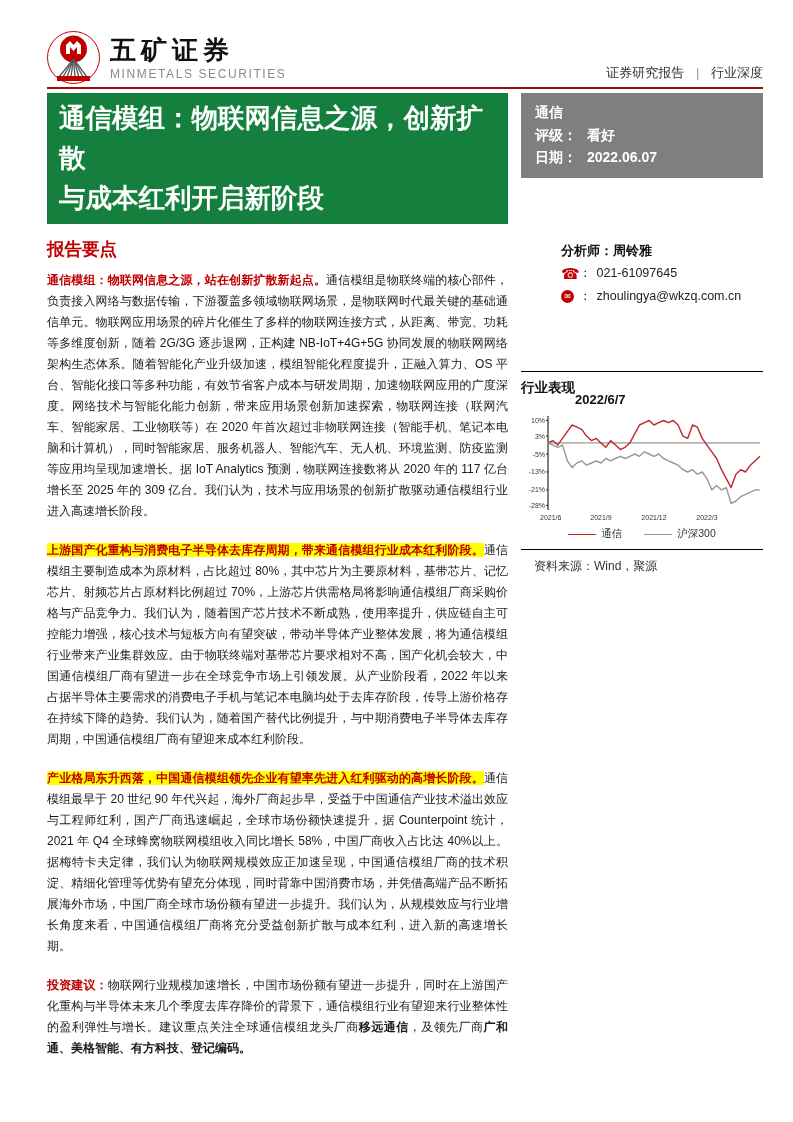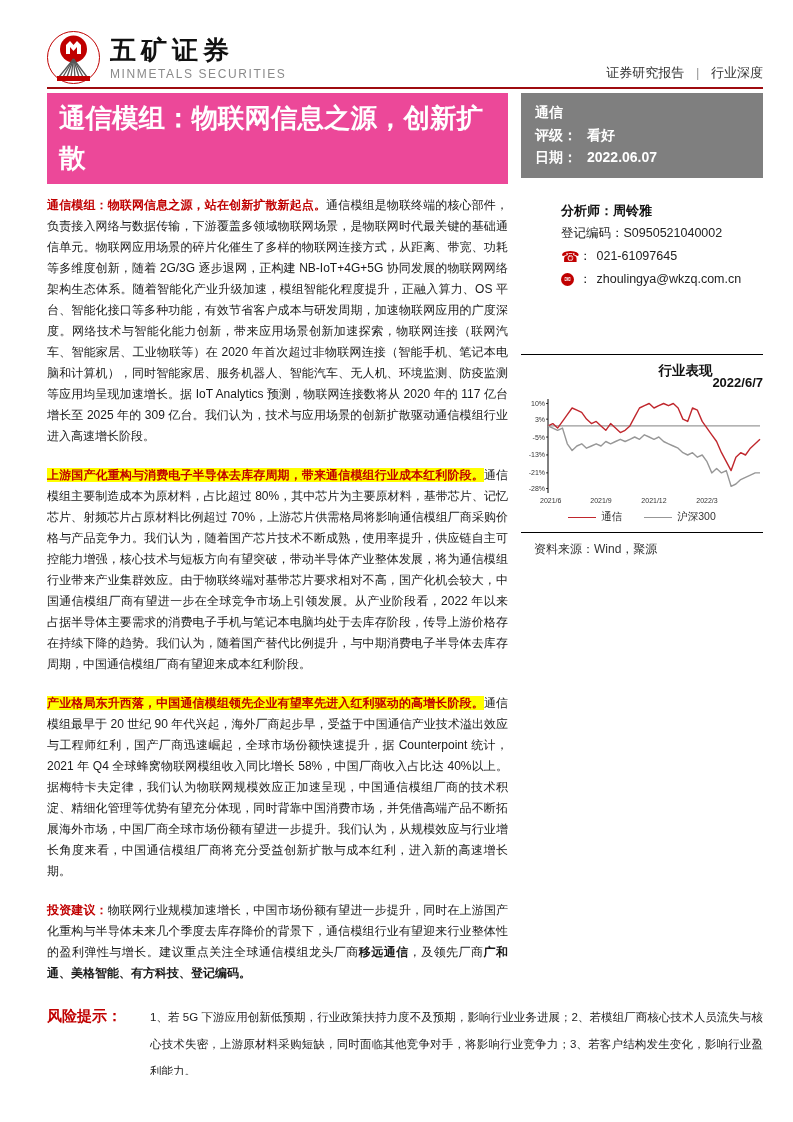--- a/index.html
+++ b/index.html
@@ -13,21 +13,21 @@
   .brand { display:flex; align-items:center; gap:10px; }
   .brand svg { display:block; }
   .brand-text .cn { font-size:26px; font-weight:bold; color:#111; letter-spacing:5px; line-height:30px; }
   .brand-text .en { font-size:12px; color:#8a8a8a; letter-spacing:1.6px; margin-top:2px; }
   .report-type { font-size:13px; color:#333; padding-bottom:2px; }
   .report-type .sep { color:#999; margin:0 8px; }
   .header-rule { border:none; border-top:2px solid #9e0b0f; margin-top:3px; }
 
   
   .title-row { display:flex; gap:13px; margin-top:4px; align-items:flex-start; }
-  .red-banner { width:461px; min-height:89px; background:#ec4899; color:#fff;
+  .red-banner { width:461px; min-height:89px; background:#15803d; color:#fff;
                 font-size:26.5px; font-weight:bold; line-height:40px; padding:5px 12px 6px 12px; }
   .rating-box { width:242px; background:#7f7f7f; color:#fff; padding:8px 14px 9px 14px;
                 font-size:14px; font-weight:bold; }
   .rating-box .row { display:flex; line-height:22.5px; }
   .rating-box .lbl { width:52px; }
 
   
   .main { display:flex; gap:13px; margin-top:11px; }
   .left-col { width:461px; }
   .right-col { width:242px; font-size:12px; }
@@ -43,21 +43,21 @@
   .analyst { margin-top:4px;margin-left:40px; }
   .analyst .line { display:flex; align-items:center; line-height:23px; font-size:12.5px; color:#222; }
   .analyst .name-line { font-weight:bold; font-size:13px; color:#111; }
   .icon-phone { color:#c00000; font-size:15px; width:18px; display:inline-block; }
   .icon-mail { display:inline-flex; align-items:center; justify-content:center; width:13px; height:13px;
                border-radius:50%; background:#c00000; color:#fff; font-size:8px; margin-right:5px; }
   .colon { margin-right:5px; }
 
   
   .perf-divider { border:none; border-top:1.5px solid #000; margin-top:63px; }
-  .perf-head { display:flex; justify-content:flex-end; margin-top:7px; font-weight:bold; }
+  .perf-head { display:flex; justify-content:flex-start; margin-top:7px; font-weight:bold; }
   .perf-head .t { font-size:13.5px; color:#111; }
   .perf-head .d { font-size:13px; color:#111;margin-top:13px; }
   #perf-chart { display:block; margin-top:4px; }
   .legend { display:flex; justify-content:center; gap:22px; margin-top:4px; }
   .legend .item { display:flex; align-items:center; gap:5px; font-size:10.5px; color:#333; }
   .legend .swatch { width:28px; height:0; border-top:1.8px solid; }
   .src-divider { border:none; border-top:1.5px solid #000; margin-top:8px; }
   .source { font-size:12px; color:#333; margin-top:8px;margin-left:13px; }
 
   
@@ -112,54 +112,52 @@
       <span>证券研究报告</span>
       <span class="sep">|</span>
       <span>行业深度</span>
     </div>
   </div>
   <hr class="header-rule">
 
   <div class="title-row">
     <div class="red-banner">
       <div>通信模组：物联网信息之源，创新扩散</div>
+      <div>与成本红利开启新阶段</div>
     </div>
     <div class="rating-box">
       <div class="row">通信</div>
       <div class="row">
         <span class="lbl">评级：</span>
         <span>看好</span>
       </div>
       <div class="row">
         <span class="lbl">日期：</span>
         <span>2022.06.07</span>
       </div>
     </div>
   </div>
 
   <div class="main">
 
     <div class="left-col">
+      <div class="kp-heading">报告要点</div>
       <div>
           <p class="para"><span class="lead">通信模组：物联网信息之源，站在创新扩散新起点。</span><span>通信模组是物联终端的核心部件，负责接入网络与数据传输，下游覆盖多领域物联网场景，是物联网时代最关键的基础通信单元。物联网应用场景的碎片化催生了多样的物联网连接方式，从距离、带宽、功耗等多维度创新，随着 2G/3G 逐步退网，正构建 NB-IoT+4G+5G 协同发展的物联网网络架构生态体系。随着智能化产业升级加速，模组智能化程度提升，正融入算力、OS 平台、智能化接口等多种功能，有效节省客户成本与研发周期，加速物联网应用的广度深度。网络技术与智能化能力创新，带来应用场景创新加速探索，物联网连接（联网汽车、智能家居、工业物联等）在 2020 年首次超过非物联网连接（智能手机、笔记本电脑和计算机），同时智能家居、服务机器人、智能汽车、无人机、环境监测、防疫监测等应用均呈现加速增长。据 IoT Analytics 预测，物联网连接数将从 2020 年的 117 亿台增长至 2025 年的 309 亿台。我们认为，技术与应用场景的创新扩散驱动通信模组行业进入高速增长阶段。</span></p>
           <p class="para"><span class="lead hl">上游国产化重构与消费电子半导体去库存周期，带来通信模组行业成本红利阶段。</span><span>通信模组主要制造成本为原材料，占比超过 80%，其中芯片为主要原材料，基带芯片、记忆芯片、射频芯片占原材料比例超过 70%，上游芯片供需格局将影响通信模组厂商采购价格与产品竞争力。我们认为，随着国产芯片技术不断成熟，使用率提升，供应链自主可控能力增强，核心技术与短板方向有望突破，带动半导体产业整体发展，将为通信模组行业带来产业集群效应。由于物联终端对基带芯片要求相对不高，国产化机会较大，中国通信模组厂商有望进一步在全球竞争市场上引领发展。从产业阶段看，2022 年以来占据半导体主要需求的消费电子手机与笔记本电脑均处于去库存阶段，传导上游价格存在持续下降的趋势。我们认为，随着国产替代比例提升，与中期消费电子半导体去库存周期，中国通信模组厂商有望迎来成本红利阶段。</span></p>
           <p class="para"><span class="lead hl">产业格局东升西落，中国通信模组领先企业有望率先进入红利驱动的高增长阶段。</span><span>通信模组最早于 20 世纪 90 年代兴起，海外厂商起步早，受益于中国通信产业技术溢出效应与工程师红利，国产厂商迅速崛起，全球市场份额快速提升，据 Counterpoint 统计，2021 年 Q4 全球蜂窝物联网模组收入同比增长 58%，中国厂商收入占比达 40%以上。据梅特卡夫定律，我们认为物联网规模效应正加速呈现，中国通信模组厂商的技术积淀、精细化管理等优势有望充分体现，同时背靠中国消费市场，并凭借高端产品不断拓展海外市场，中国厂商全球市场份额有望进一步提升。我们认为，从规模效应与行业增长角度来看，中国通信模组厂商将充分受益创新扩散与成本红利，进入新的高速增长期。</span></p>
           <p class="para"><span class="lead">投资建议：</span><span>物联网行业规模加速增长，中国市场份额有望进一步提升，同时在上游国产化重构与半导体未来几个季度去库存降价的背景下，通信模组行业有望迎来行业整体性的盈利弹性与增长。建议重点关注全球通信模组龙头厂商</span><span class="b">移远通信</span><span>，及领先厂商</span><span class="b">广和通、美格智能、有方科技、登记编码。</span></p>
         </div>
     </div>
 
     <div class="right-col">
       <div class="analyst">
         <div class="line name-line">
           <span>分析师：</span>
           <span>周铃雅</span>
-        </div>
-        <div class="line">
-          <span>登记编码：</span>
-          <span>S0950521040002</span>
         </div>
         <div class="line">
           <span class="icon-phone">☎</span>
           <span class="colon">：</span>
           <span>021-61097645</span>
         </div>
         <div class="line">
           <span class="icon-mail">✉</span>
           <span class="colon">：</span>
           <span>zhoulingya@wkzq.com.cn</span>

